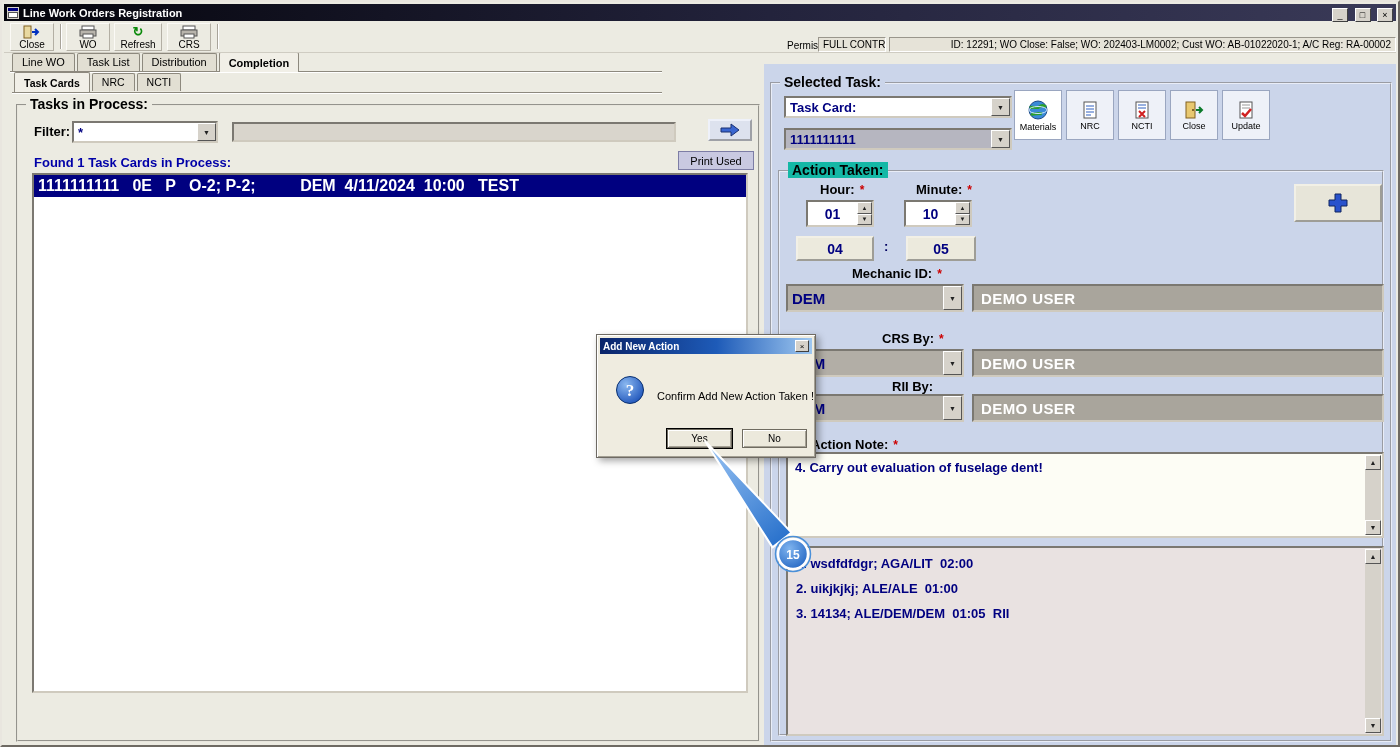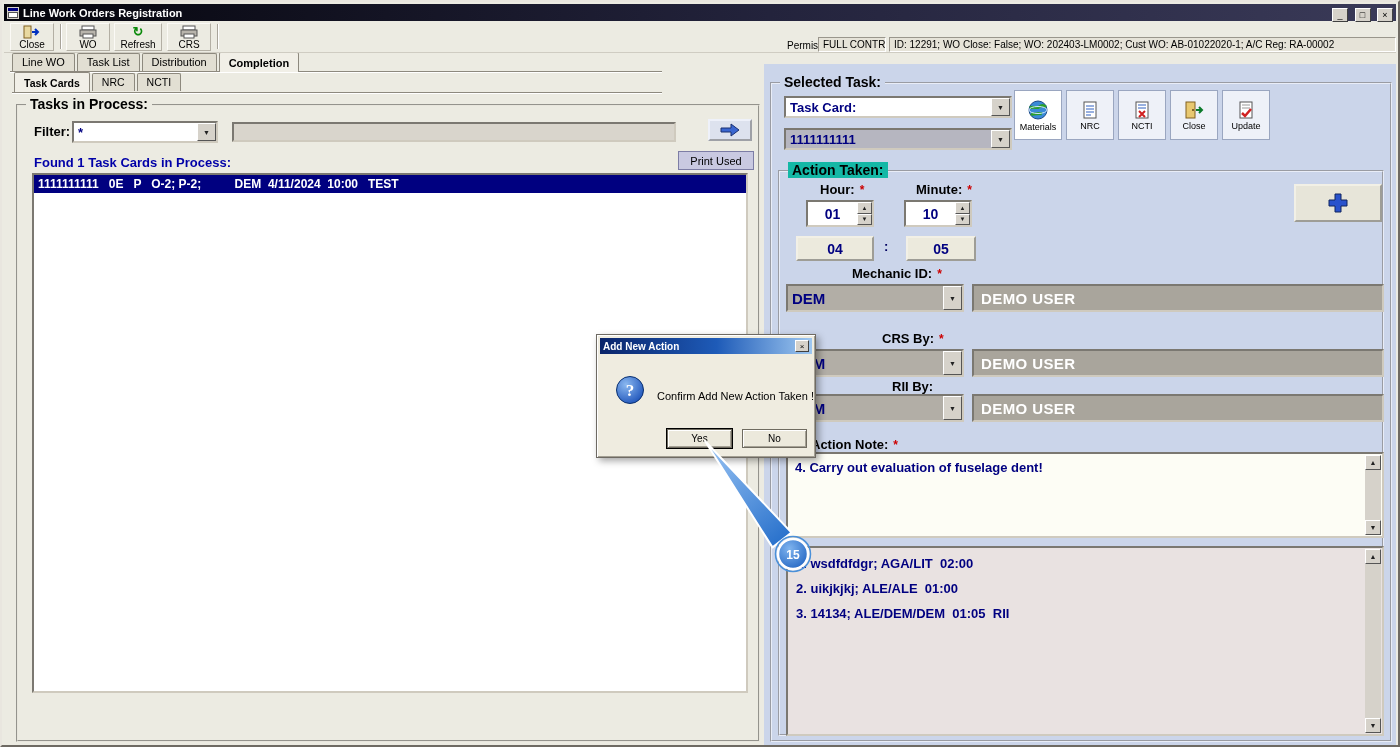--- a/index.html
+++ b/index.html
@@ -39,21 +39,21 @@
   .spinbtns{width:15px;display:flex;flex-direction:column;flex:none;}
   .spinbtns button{flex:1;font-size:6px;padding:0;background:#d6d2ca;border:1px solid;border-color:#fff #555 #555 #fff;font-family:inherit;color:#222;line-height:1;}
   .timebox{position:absolute;background:#eceadd;border:2px outset #f2f0e6;color:#000080;font-weight:bold;font-size:14px;display:flex;align-items:center;justify-content:center;box-sizing:border-box;}
   
   .gobtn{position:absolute;background:#dde2ee;border:2px outset #eef1fa;display:flex;align-items:center;justify-content:center;box-sizing:border-box;}
   .plusbtn{position:absolute;background:#e7e5d9;border:2px outset #f2f0e6;display:flex;align-items:center;justify-content:center;box-sizing:border-box;}
   .printused{position:absolute;background:#c9c9e1;border:1px solid #7d7da5;font-size:11px;font-family:inherit;color:#000;box-sizing:border-box;}
   .iconbtn{width:48px;height:50px;background:#eef1f8;border:1px solid #9aa6c0;display:flex;flex-direction:column;align-items:center;justify-content:center;gap:1px;font-size:9px;font-family:inherit;color:#000;padding:1px;box-sizing:border-box;}
   
   .listbox{position:absolute;background:#fff;overflow:hidden;}
-  .listrow{font-size:12px;font-weight:bold;color:#fff;background:#000080;padding:2px 4px;white-space:pre;overflow:hidden;}
+  .listrow{font-size:16px;font-weight:bold;color:#fff;background:#000080;padding:2px 4px;white-space:pre;overflow:hidden;}
   .notebox{position:absolute;background:#fdfdf5;overflow:hidden;}
   .notetext{font-size:13px;font-weight:bold;color:#000080;padding:6px 22px 6px 7px;}
   .histbox{position:absolute;background:#e9e2e1;overflow:hidden;}
   .histline{font-size:13px;font-weight:bold;color:#000080;padding:0 22px 0 8px;margin-top:8px;margin-bottom:9px;line-height:16px;white-space:pre;}
   .vsb{position:absolute;right:1px;top:1px;bottom:1px;width:16px;background:#d6d2ca;}
   .sbbtn{position:absolute;left:0;width:16px;height:15px;background:#d6d2ca;border:1px solid;border-color:#fff #555 #555 #fff;font-size:7px;display:flex;align-items:center;justify-content:center;color:#222;box-sizing:border-box;}
   
   .dialog{position:absolute;left:594px;top:332px;width:220px;height:124px;background:#efece0;border:1px solid #6e6a63;box-shadow:inset 1px 1px 0 #fff,inset -1px -1px 0 #a39f93,3px 3px 7px rgba(0,0,0,.35);z-index:40;box-sizing:border-box;}
   .dlg-title{position:absolute;left:3px;top:3px;right:3px;height:16px;background:linear-gradient(90deg,#0a246a,#1e5bb8 55%,#9ec7f0);display:flex;align-items:center;color:#fff;font-size:10px;font-weight:bold;padding:0 3px;box-sizing:border-box;}
   .dlg-title span{flex:1;}
@@ -118,21 +118,21 @@
             <rect x="3" y="1" width="12" height="4" fill="#fff" stroke="#555"></rect>
             <rect x="1" y="5" width="16" height="6" fill="#b8b4ac" stroke="#555"></rect>
             <rect x="4" y="9" width="10" height="4" fill="#fff" stroke="#555"></rect>
           </svg>
       </span>
       <span>CRS</span>
     </button>
     <div class="tsep" style="left:213px;"></div>
     <span class="perm-label" style="left:760px;padding-left:23px;">Permission:</span>
     <div class="perm-box" style="left:814px;width:68px;">FULL CONTROL</div>
-    <div class="perm-box" style="left:885px;width:507px;">ID: 12291; WO Close: False; WO: 202403-LM0002; Cust WO: AB-01022020-1; A/C Reg: RA-00002</div>
+    <div class="perm-box" style="left:885px;width:507px;text-align:right;">ID: 12291; WO Close: False; WO: 202403-LM0002; Cust WO: AB-01022020-1; A/C Reg: RA-00002</div>
   </div>
 
   <div class="tabrow" style="left:10px;top:51px;height:18px;text-align:right;">
     <div class="tab">Line WO</div>
     <div class="tab">Task List</div>
     <div class="tab">Distribution</div>
     <div class="tab active">Completion</div>
   </div>
   <div class="tabline" style="left:8px;top:69px;width:652px;"></div>
 

